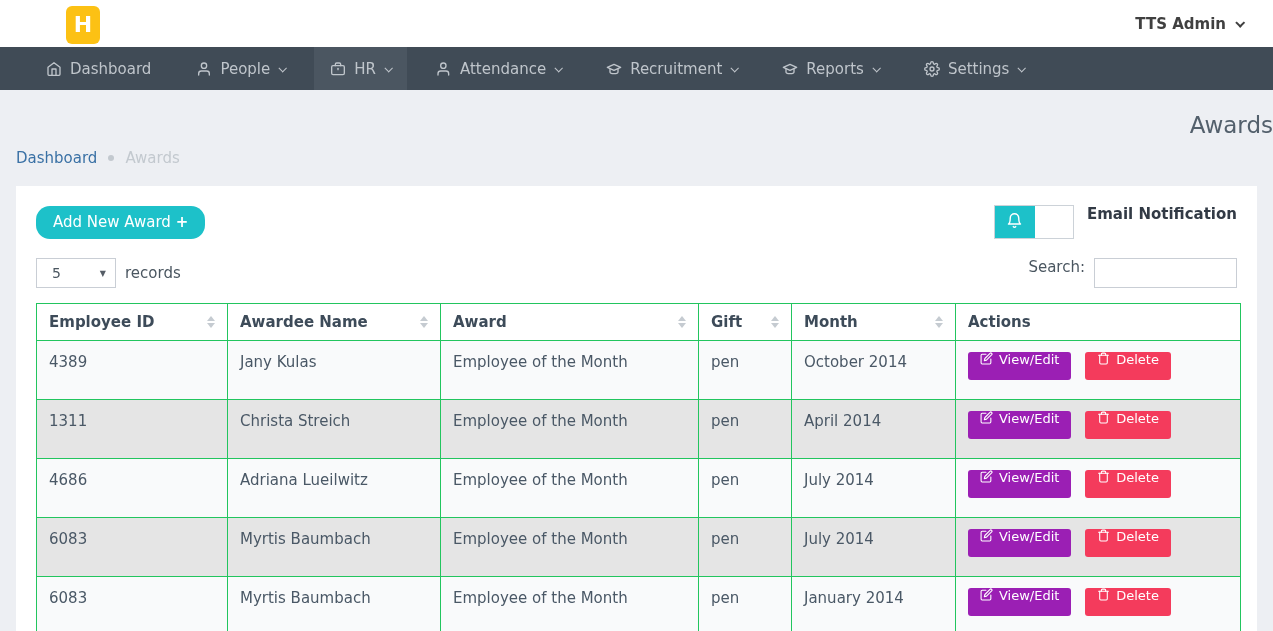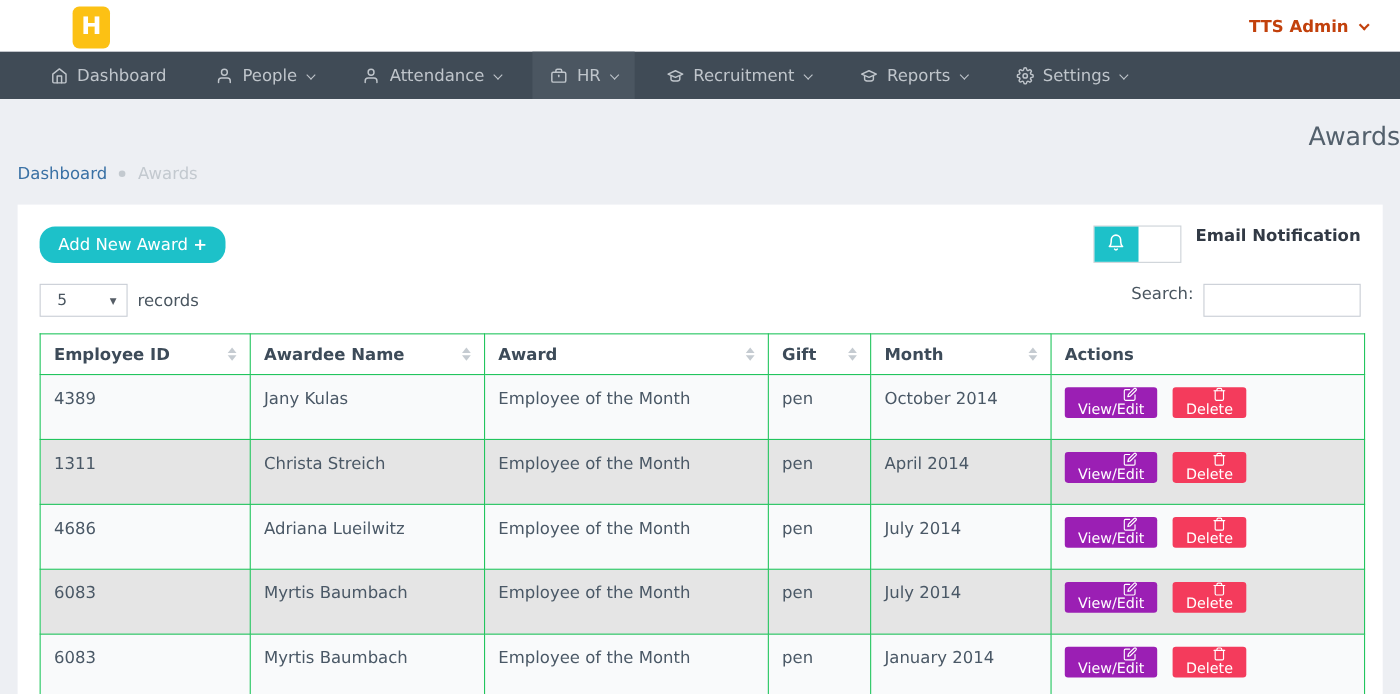--- a/index.html
+++ b/index.html
@@ -3,21 +3,21 @@
 <meta charset="utf-8">
 <style>
   * { box-sizing: border-box; }
   html,body { margin:0; padding:0; }
   body { font-family:"DejaVu Sans","Liberation Sans",sans-serif; }
   .screen { width:1273px; height:631px; background:#edeff3; overflow:hidden; position:relative; }
 
   
   .topbar { height:47px; background:#ffffff; display:flex; align-items:center; justify-content:space-between; padding:0 30px 0 66px; }
   .logo { width:34px; height:38px; margin-top:2px; background:#fcc114; border-radius:6px; color:#fff; font-weight:700; font-size:22px; display:flex; align-items:center; justify-content:center; }
-  .user-menu { color:#c2410c; font-size:15px; font-weight:600; display:flex; align-items:center; cursor:pointer; }
+  .user-menu { color:#404040; font-size:15px; font-weight:600; display:flex; align-items:center; cursor:pointer; }
   .chev { width:7px; height:7px; border-right:2px solid currentColor; border-bottom:2px solid currentColor; transform:rotate(45deg) translateY(-1px); margin-left:10px; display:inline-block; }
 
   
   .nav { height:43px; background:#404b56; display:flex; align-items:stretch; padding-left:30px; }
   .nav-item { display:flex; align-items:center; color:#bfc5cb; font-size:15px; padding:0 16px; margin-right:13px; cursor:pointer; white-space:nowrap; }
   .nav-item.active { background:#4b5661; }
   .nav-item .nicon { display:flex; margin-right:8px; }
   .nav-item svg { width:16px; height:16px; stroke:#bfc5cb; fill:none; stroke-width:2; stroke-linecap:round; stroke-linejoin:round; }
   .nav-item .chev { width:6px; height:6px; border-width:1.5px; margin-left:9px; }
 
@@ -52,21 +52,21 @@
   table.awards { border-collapse:collapse; width:100%; table-layout:fixed; margin-top:15px; font-size:15px; }
   .awards th, .awards td { border:1px solid #22c55e; text-align:left; }
   .awards th { padding:9px 12px; color:#3d4b59; font-weight:700; cursor:pointer; }
   .awards td { padding:12px 12px 25px; color:#4a5866; vertical-align:top; background:#e5e5e5; }
   .awards tbody tr:nth-child(odd) td { background:#f9fafb; }
   .th-inner { display:flex; align-items:center; justify-content:space-between; }
   .sort-icon { display:flex; flex-direction:column; align-items:center; }
   .tri-up { width:0; height:0; border-left:4px solid transparent; border-right:4px solid transparent; border-bottom:5px solid #c5cbd1; margin-bottom:2px; }
   .tri-down { width:0; height:0; border-left:4px solid transparent; border-right:4px solid transparent; border-top:5px solid #c5cbd1; }
   .td-actions { padding:10px 12px 19px !important; }
-  .btn-action { display:inline-flex; align-items:flex-end; border:none; color:#fff; font-family:inherit; font-size:13px; height:28px; padding:0 12px; border-radius:3px; cursor:pointer;flex-direction:column; }
+  .btn-action { display:inline-flex; align-items:flex-start; border:none; color:#fff; font-family:inherit; font-size:13px; height:28px; padding:0 12px; border-radius:3px; cursor:pointer; }
   .btn-action svg { width:13px; height:13px; stroke:#fff; fill:none; stroke-width:2; stroke-linecap:round; stroke-linejoin:round; margin-right:6px; }
   .btn-viewedit { background:#9b1fb4; }
   .btn-delete { background:#f43b5c; margin-left:9px; }
 </style>
 </head>
 <body>
 
 <div class="screen">
 
   <div class="topbar">
@@ -92,39 +92,39 @@
     <div class="nav-item">
       <span class="nicon">
         <svg viewBox="0 0 24 24">
             <path d="M20 21v-2a4 4 0 0 0-4-4H8a4 4 0 0 0-4 4v2"></path>
             <circle cx="12" cy="7" r="4"></circle>
           </svg>
       </span>
       <span>People</span>
       <span class="chev"></span>
     </div>
-    <div class="nav-item">
-      <span class="nicon">
-        <svg viewBox="0 0 24 24">
-            <path d="M19 21v-2a4 4 0 0 0-4-4H7a4 4 0 0 0-4 4v2"></path>
-            <circle cx="11" cy="7" r="4"></circle>
-          </svg>
-      </span>
-      <span>Attendance</span>
-      <span class="chev"></span>
-    </div>
     <div class="nav-item active">
       <span class="nicon">
         <svg viewBox="0 0 24 24">
             <rect x="2.5" y="7" width="19" height="13.5" rx="2"></rect>
             <path d="M16 7V5a2 2 0 0 0-2-2h-4a2 2 0 0 0-2 2v2"></path>
             <path d="M12 11v2"></path>
           </svg>
       </span>
       <span>HR</span>
+      <span class="chev"></span>
+    </div>
+    <div class="nav-item">
+      <span class="nicon">
+        <svg viewBox="0 0 24 24">
+            <path d="M19 21v-2a4 4 0 0 0-4-4H7a4 4 0 0 0-4 4v2"></path>
+            <circle cx="11" cy="7" r="4"></circle>
+          </svg>
+      </span>
+      <span>Attendance</span>
       <span class="chev"></span>
     </div>
     <div class="nav-item">
       <span class="nicon">
         <svg viewBox="0 0 24 24">
             <path d="M22 9.5 12 5 2 9.5l10 4.5 10-4.5z"></path>
             <path d="M6 12v4.5c0 1.4 2.7 2.5 6 2.5s6-1.1 6-2.5V12"></path>
           </svg>
       </span>
       <span>Recruitment</span>

